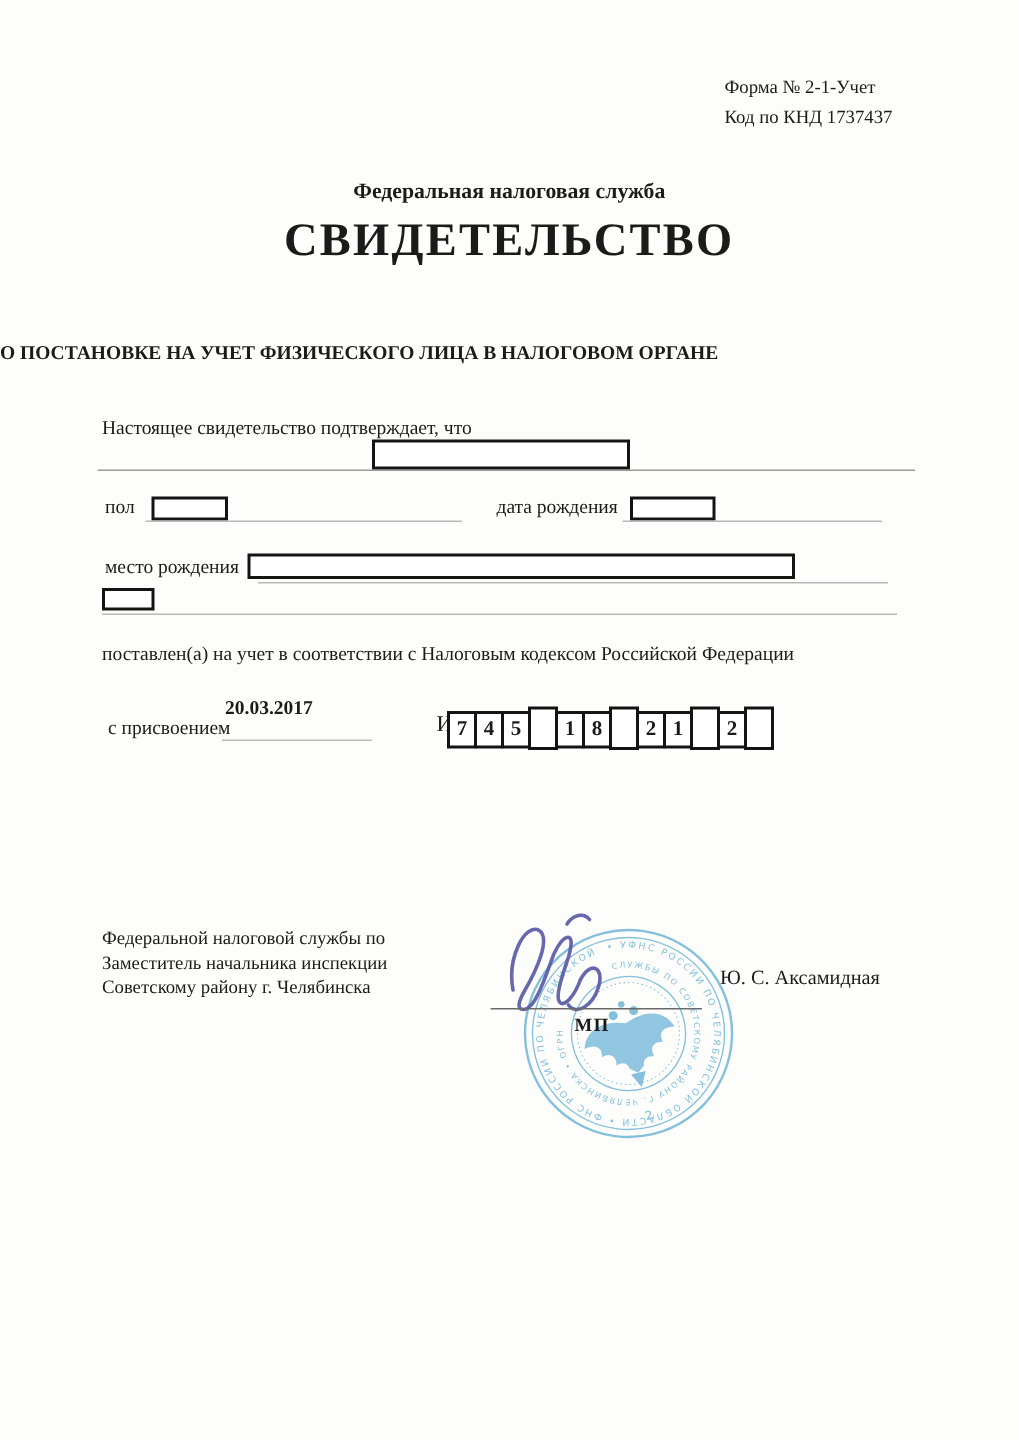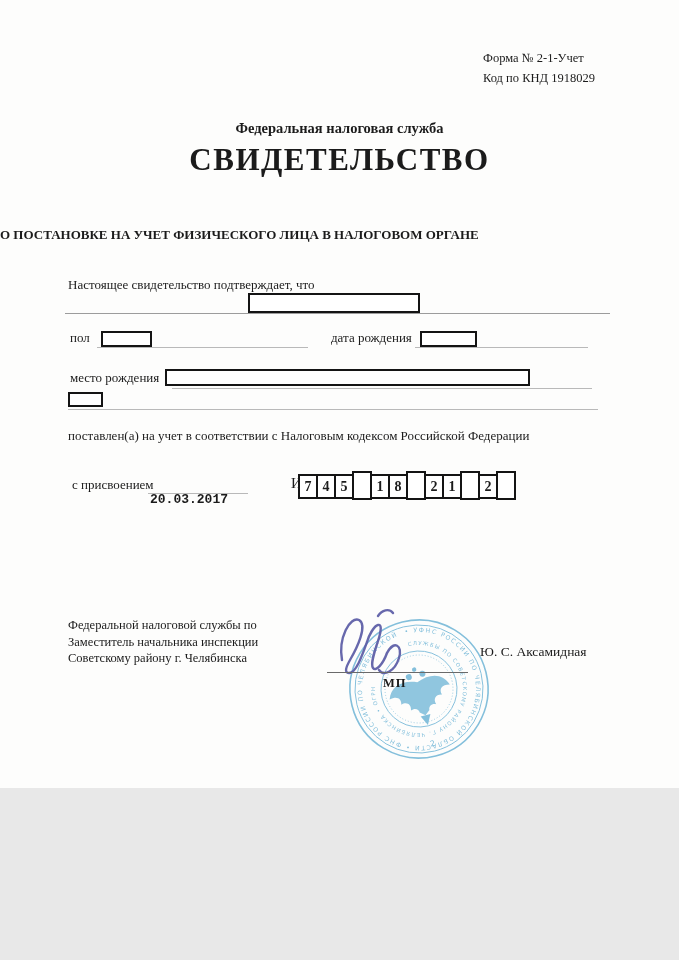--- a/index.html
+++ b/index.html
@@ -1,19 +1,19 @@
 <!DOCTYPE html>
 <html><head>
 <meta charset="utf-8">
 <style>
   * { margin:0; padding:0; box-sizing:border-box; }
   html,body { background:#e8e8e8; }
   .page {
     position:relative;
-    width:679px; height:788px;
+    width:679px; height:960px;
     margin:0 auto;
     background:#fdfdfc;
     font-family:"Liberation Serif","DejaVu Serif",serif;
     color:#1b1b1b;
     overflow:hidden;
   }
   .abs { position:absolute; }
   .form-ref { left:483px; top:48px; font-size:12.5px; line-height:20px; }
   .agency { left:0; right:0; top:120px; text-align:center; font-weight:bold; font-size:14.5px; }
   .doc-title { left:0; right:0; top:142px; text-align:center; font-weight:bold; font-size:31px; letter-spacing:1.5px; }
@@ -39,21 +39,21 @@
   .stamp-wrap { left:344px; top:614px; width:150px; height:150px; transform:rotate(-14deg); opacity:.85; }
   .sign-wrap { left:320px; top:598px; width:140px; height:90px; }
 </style>
 </head>
 <body>
 
 <div class="page">
 
   <div class="abs form-ref">
     <div>Форма № 2-1-Учет</div>
-    <div>Код по КНД 1918029</div>
+    <div>Код по КНД 1737437</div>
   </div>
 
   <div class="abs agency">Федеральная налоговая служба</div>
   <div class="abs doc-title">СВИДЕТЕЛЬСТВО</div>
   <div class="abs doc-subtitle">О ПОСТАНОВКЕ НА УЧЕТ ФИЗИЧЕСКОГО ЛИЦА В НАЛОГОВОМ ОРГАНЕ</div>
 
   <div class="abs lbl" style="left:68px; top:277px;">Настоящее свидетельство подтверждает, что</div>
   <div class="abs thinline" style="left:65px; top:313px; width:545px;"></div>
   <div class="abs fbox" style="left:248px; top:293px; width:172px; height:20px;"></div>
 
@@ -66,21 +66,21 @@
 
   <div class="abs lbl" style="left:70px; top:370px;">место рождения</div>
   <div class="abs fbox" style="left:165px; top:369px; width:365px; height:17px;"></div>
   <div class="abs lightline" style="left:172px; top:388px; width:420px;"></div>
   <div class="abs fbox" style="left:68px; top:392px; width:35px; height:15px;"></div>
   <div class="abs lightline" style="left:68px; top:409px; width:530px;"></div>
 
   <div class="abs lbl" style="left:68px; top:428px;">поставлен(а) на учет в соответствии с Налоговым кодексом Российской Федерации</div>
 
   <div class="abs lbl" style="left:72px; top:477px;">с присвоением</div>
-  <div class="abs lbl bold" style="left:150px; top:492px;font-family:Liberation Mono, monospace;">20.03.2017</div>
+  <div class="abs lbl bold" style="left:150px; top:464px;">20.03.2017</div>
   <div class="abs lightline" style="left:148px; top:493px; width:100px;"></div>
   <div class="abs" style="left:263px; top:475px; font-size:15px;margin-left:28px;">ИНН</div>
   <div class="abs inn-row">
       <div class="inn-cell">7</div>
       <div class="inn-cell">4</div>
       <div class="inn-cell">5</div>
       <div class="inn-cell blank"></div>
       <div class="inn-cell">1</div>
       <div class="inn-cell">8</div>
       <div class="inn-cell blank"></div>

